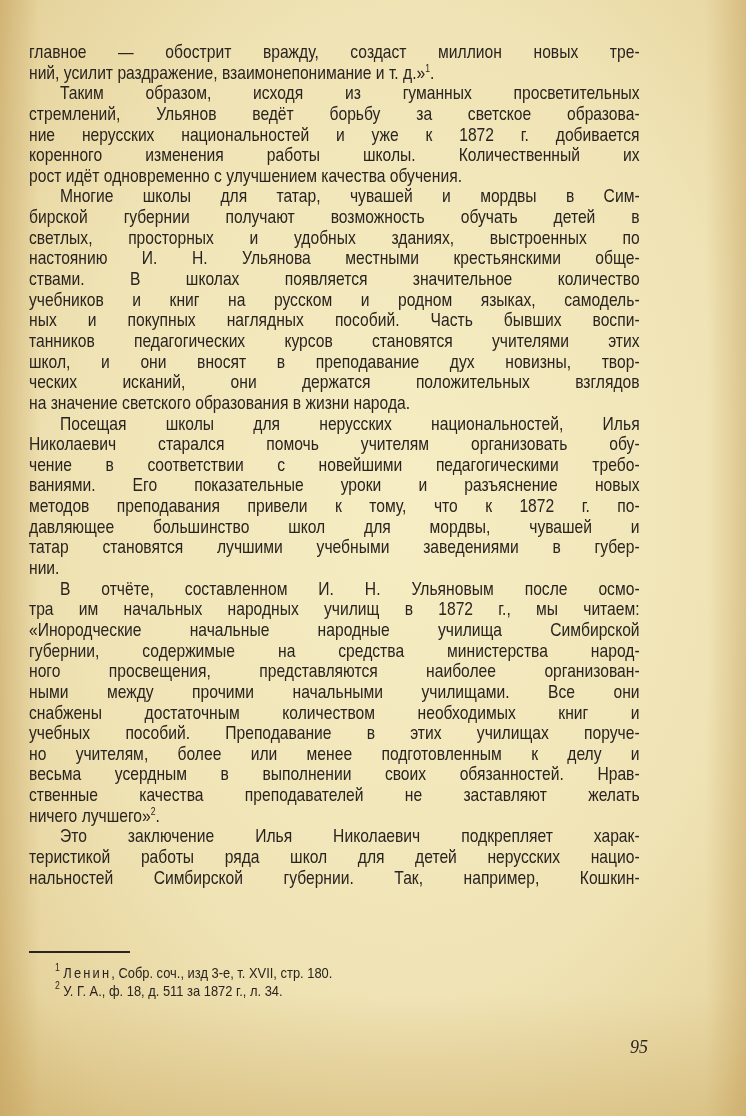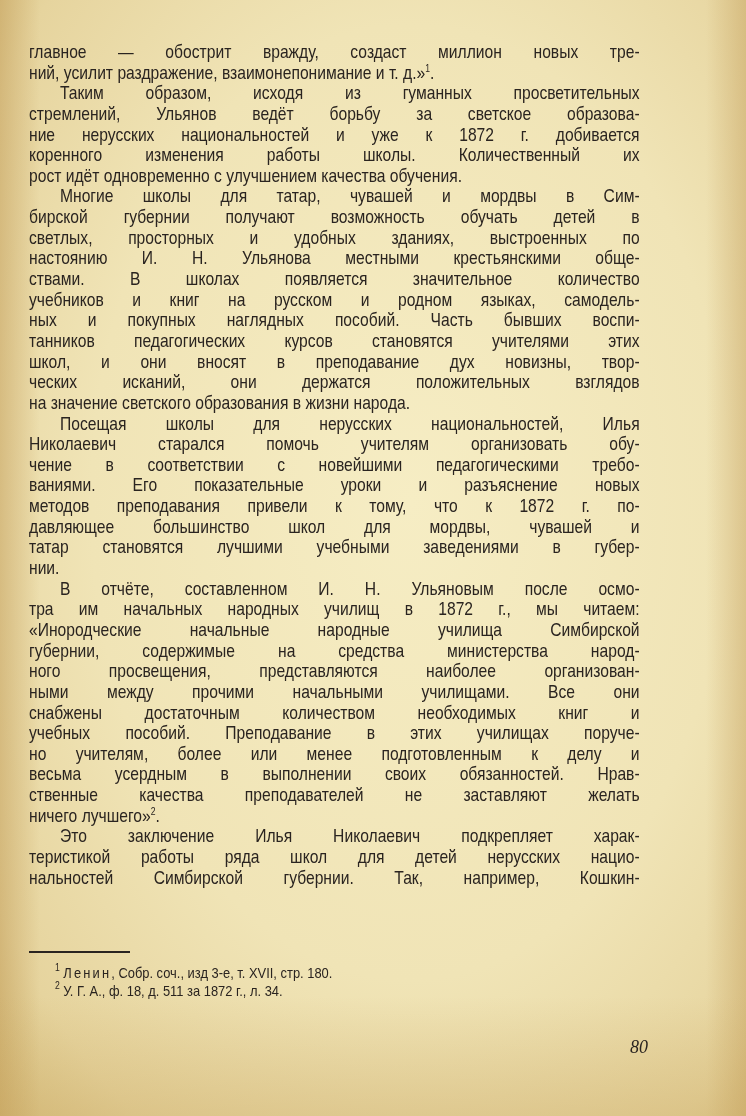--- a/index.html
+++ b/index.html
@@ -111,13 +111,13 @@
   <span class="fn">
     <sup>1</sup>
     <span class="spaced">Ленин</span><span>, Собр. соч., изд 3-е, т. XVII, стр. 180.</span>
   </span>
   <span class="fn">
     <sup>2</sup>
     <span>У. Г. А., ф. 18, д. 511 за 1872 г., л. 34.</span>
   </span>
 </div>
 
-<div class="page-number">80</div>
+<div class="page-number">95</div>
 
 </body></html>

